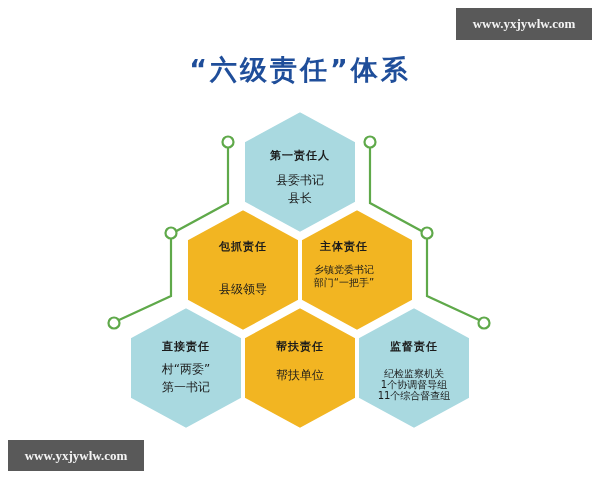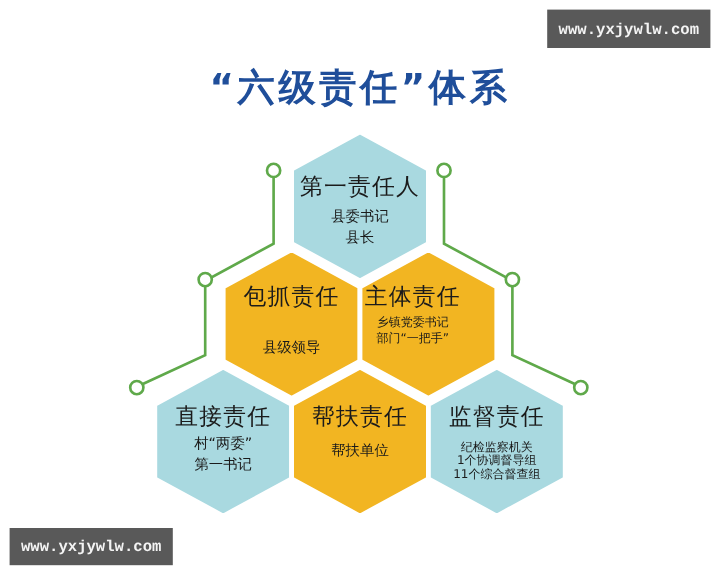--- a/index.html
+++ b/index.html
@@ -2,34 +2,34 @@
 <html><head>
   <meta charset="utf-8">
   <style>
     html, body { margin: 0; padding: 0; }
     body {
       width: 600px; height: 480px; background: #ffffff; position: relative; overflow: hidden;
       font-family: "DejaVu Sans", "Liberation Sans", sans-serif;
     }
     .title {
       position: absolute; left: 0; top: 52px; width: 600px; text-align: center;
-      font-size: 31px; font-weight: bold; letter-spacing: 3px;
+      font-size: 27px; font-weight: bold; letter-spacing: 3px;
     }
     .watermark {
       position: absolute; background: #595959; color: #f4f4f4;
-      font-family: Liberation Mono, monospace; font-size: 13px; font-weight: bold;
+      font-family: Liberation Serif, serif; font-size: 13px; font-weight: bold;
       display: flex; align-items: center; justify-content: center;
     }
     .wm-top { left: 456px; top: 8px; width: 136px; height: 32px; }
     .wm-bottom { left: 8px; top: 440px; width: 136px; height: 31px; }
     svg.diagram { position: absolute; left: 0; top: 0; }
     .hex-label {
       position: absolute; width: 114px; text-align: center; color: #1b1b1b;
     }
-    .hex-title { font-size: 19px; font-weight: normal; letter-spacing: 1px; line-height: 22px; }
+    .hex-title { font-size: 11px; font-weight: bold; letter-spacing: 1px; line-height: 22px; }
     .hex-sub { font-size: 12px; line-height: 18px; margin-top: 4px; }
     .hex-sub.small { font-size: 10px; line-height: 12px; text-align: center; }
     .hex-sub div { white-space: nowrap; }
   </style>
 </head>
 <body>
 
 <div class="title" style="color:#1f4e9a;">“六级责任”体系</div>
 
 <svg class="diagram" width="600" height="480" viewBox="0 0 600 480">

